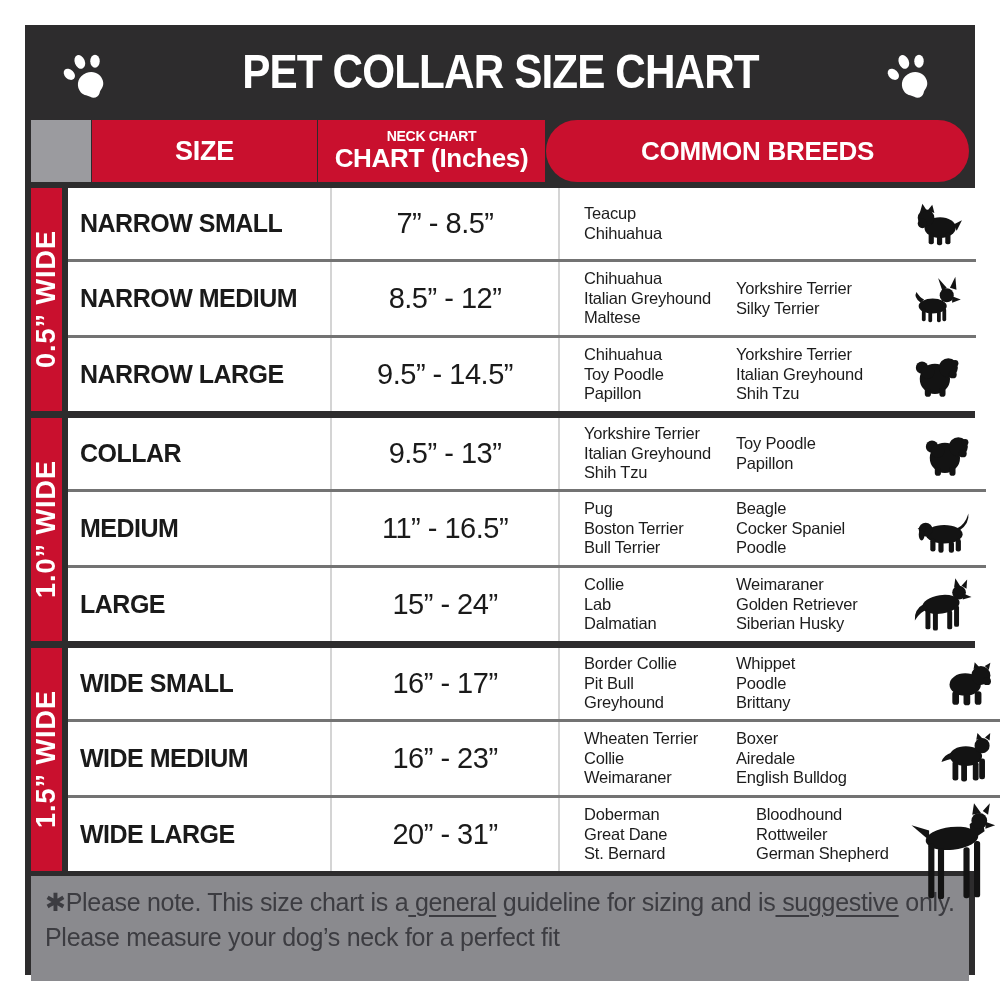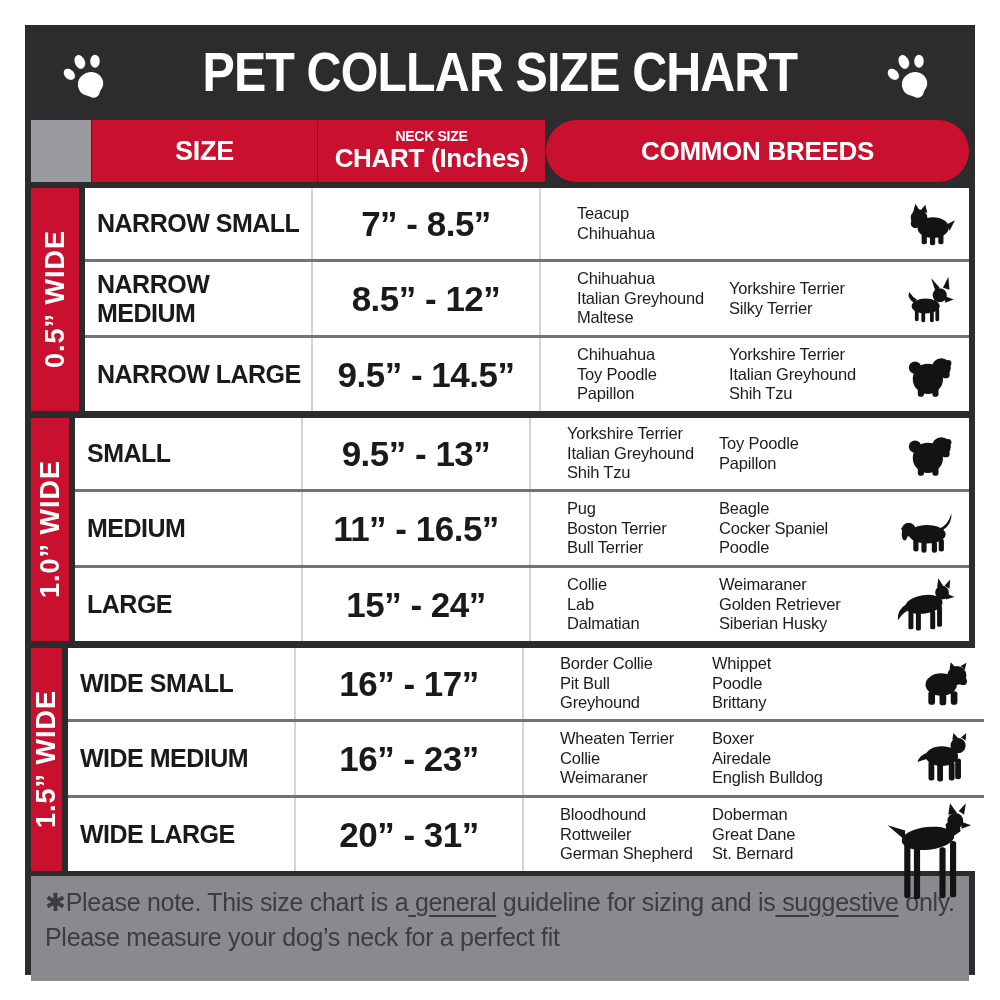--- a/index.html
+++ b/index.html
@@ -9,21 +9,21 @@
     -webkit-font-smoothing:antialiased;
   }
   .frame{
     position:absolute;left:25px;top:25px;width:950px;height:950px;
     background:#2D2C2D;box-sizing:border-box;padding:0 6px 6px 6px;
   }
   
   .titlebar{height:95px;position:relative;}
   .title{
     position:absolute;left:0;right:0;top:50%;transform:translateY(-52%);
-    text-align:center;color:#ffffff;font-weight:bold;font-size:55px;
+    text-align:center;color:#ffffff;font-weight:bold;font-size:48px;
     letter-spacing:-1px;
   }
   .title .squeeze{display:inline-block;transform:scaleX(.88);white-space:nowrap;}
   .paw{position:absolute;top:24px;}
   .paw-left{left:26px;}
   .paw-right{right:26px;}
   
   .headrow{display:flex;gap:1px;height:62px;margin-bottom:6px;}
   .corner{width:60px;background:#9B9B9F;}
   .hcell{
@@ -45,28 +45,28 @@
   }
   .grp-label span{
     writing-mode:vertical-rl;transform:rotate(180deg);
     font-weight:bold;font-size:27px;letter-spacing:1px;white-space:nowrap;
   }
   .grp-rows{flex:1;display:flex;flex-direction:column;}
   .row{display:flex;height:71px;background:#ffffff;box-sizing:border-box;}
   .row + .row{height:76px;border-top:3px solid #737373;}
   .cell{box-sizing:border-box;display:flex;align-items:center;}
   .cell-size{
-    width:228px;border-right:2px solid #D4D4D4;padding-left:12px;
+    width:264px;border-right:2px solid #D4D4D4;padding-left:12px;
     font-size:25px;font-weight:bold;color:#1A1A1A;letter-spacing:-.5px;
   }
   .cell-neck{
     width:228px;border-right:2px solid #D4D4D4;justify-content:center;
-    font-size:35px;font-weight:bold;color:#1A1A1A;letter-spacing:-.5px;
-  }
-  .cell-breeds{flex:1;margin-left:36px;}
+    font-size:29px;font-weight:normal;color:#1A1A1A;letter-spacing:-.5px;
+  }
+  .cell-breeds{flex:1;padding-left:24px;}
   .bcol{
     width:152px;font-size:16.5px;line-height:1.2;color:#1c1c1c;
     white-space:pre-line;letter-spacing:-.2px;
   }
   .bcol2{width:172px;}
   .dog{
     margin-left:auto;margin-right:12px;position:relative;z-index:3;
     display:flex;align-items:center;
   }
   .dog svg{display:block;}
@@ -105,21 +105,21 @@
           </g>
         </svg></span>
   </div>
 
   <div class="headrow">
     <div class="corner"></div>
     <div class="hcell h-size">
       <span>SIZE</span>
     </div>
     <div class="hcell h-neck">
-      <span class="t">NECK SIZE</span>
+      <span class="t">NECK CHART</span>
       <span class="b">CHART (Inches)</span>
     </div>
     <div class="hcell h-breeds">
       <span>COMMON BREEDS</span>
     </div>
   </div>
 
   <div class="grp">
     <div class="grp-label">
         <span>0.5” WIDE</span>
@@ -198,21 +198,21 @@
       </div>
     </div>
   </div>
 
   <div class="grp">
     <div class="grp-label">
         <span>1.0” WIDE</span>
       </div>
     <div class="grp-rows">
       <div class="row">
-        <div class="cell cell-size">SMALL</div>
+        <div class="cell cell-size">COLLAR</div>
         <div class="cell cell-neck">9.5” - 13”</div>
         <div class="cell cell-breeds">
           <div class="bcol">Yorkshire Terrier
 Italian Greyhound
 Shih Tzu</div>
           <div class="bcol bcol2">Toy Poodle
 Papillon</div>
           <div class="dog">
               <svg viewBox="0 0 100 90" width="56" height="52" fill="#131313">
                 <circle cx="48" cy="52" r="27"></circle>
@@ -332,26 +332,26 @@
                 <rect x="71" y="44" width="10" height="36" rx="4"></rect>
                 <path d="M24 34 Q10 38 6 50 Q16 46 26 44 Z"></path>
               </svg>
             </div>
         </div>
       </div>
       <div class="row">
         <div class="cell cell-size">WIDE LARGE</div>
         <div class="cell cell-neck">20” - 31”</div>
         <div class="cell cell-breeds">
+          <div class="bcol bcol2">Doberman
+Great Dane
+St. Bernard</div>
           <div class="bcol">Bloodhound
 Rottweiler
 German Shepherd</div>
-          <div class="bcol bcol2">Doberman
-Great Dane
-St. Bernard</div>
           <div class="dog dog-large">
               <svg viewBox="0 0 100 120" width="88" height="108" fill="#131313">
                 <ellipse cx="50" cy="40" rx="30" ry="13" transform="rotate(-6 50 40)"></ellipse>
                 <polygon points="70,24 84,13 87,32 72,42"></polygon>
                 <circle cx="81" cy="20" r="9"></circle>
                 <path d="M73 13 L75 0 L83 11 Z"></path>
                 <path d="M85 9 L93 0 L91 13 Z"></path>
                 <path d="M88 21 L99 25 L88 29 Z"></path>
                 <rect x="23" y="46" width="7" height="62" rx="3"></rect>
                 <rect x="34" y="51" width="7" height="58" rx="3"></rect>

